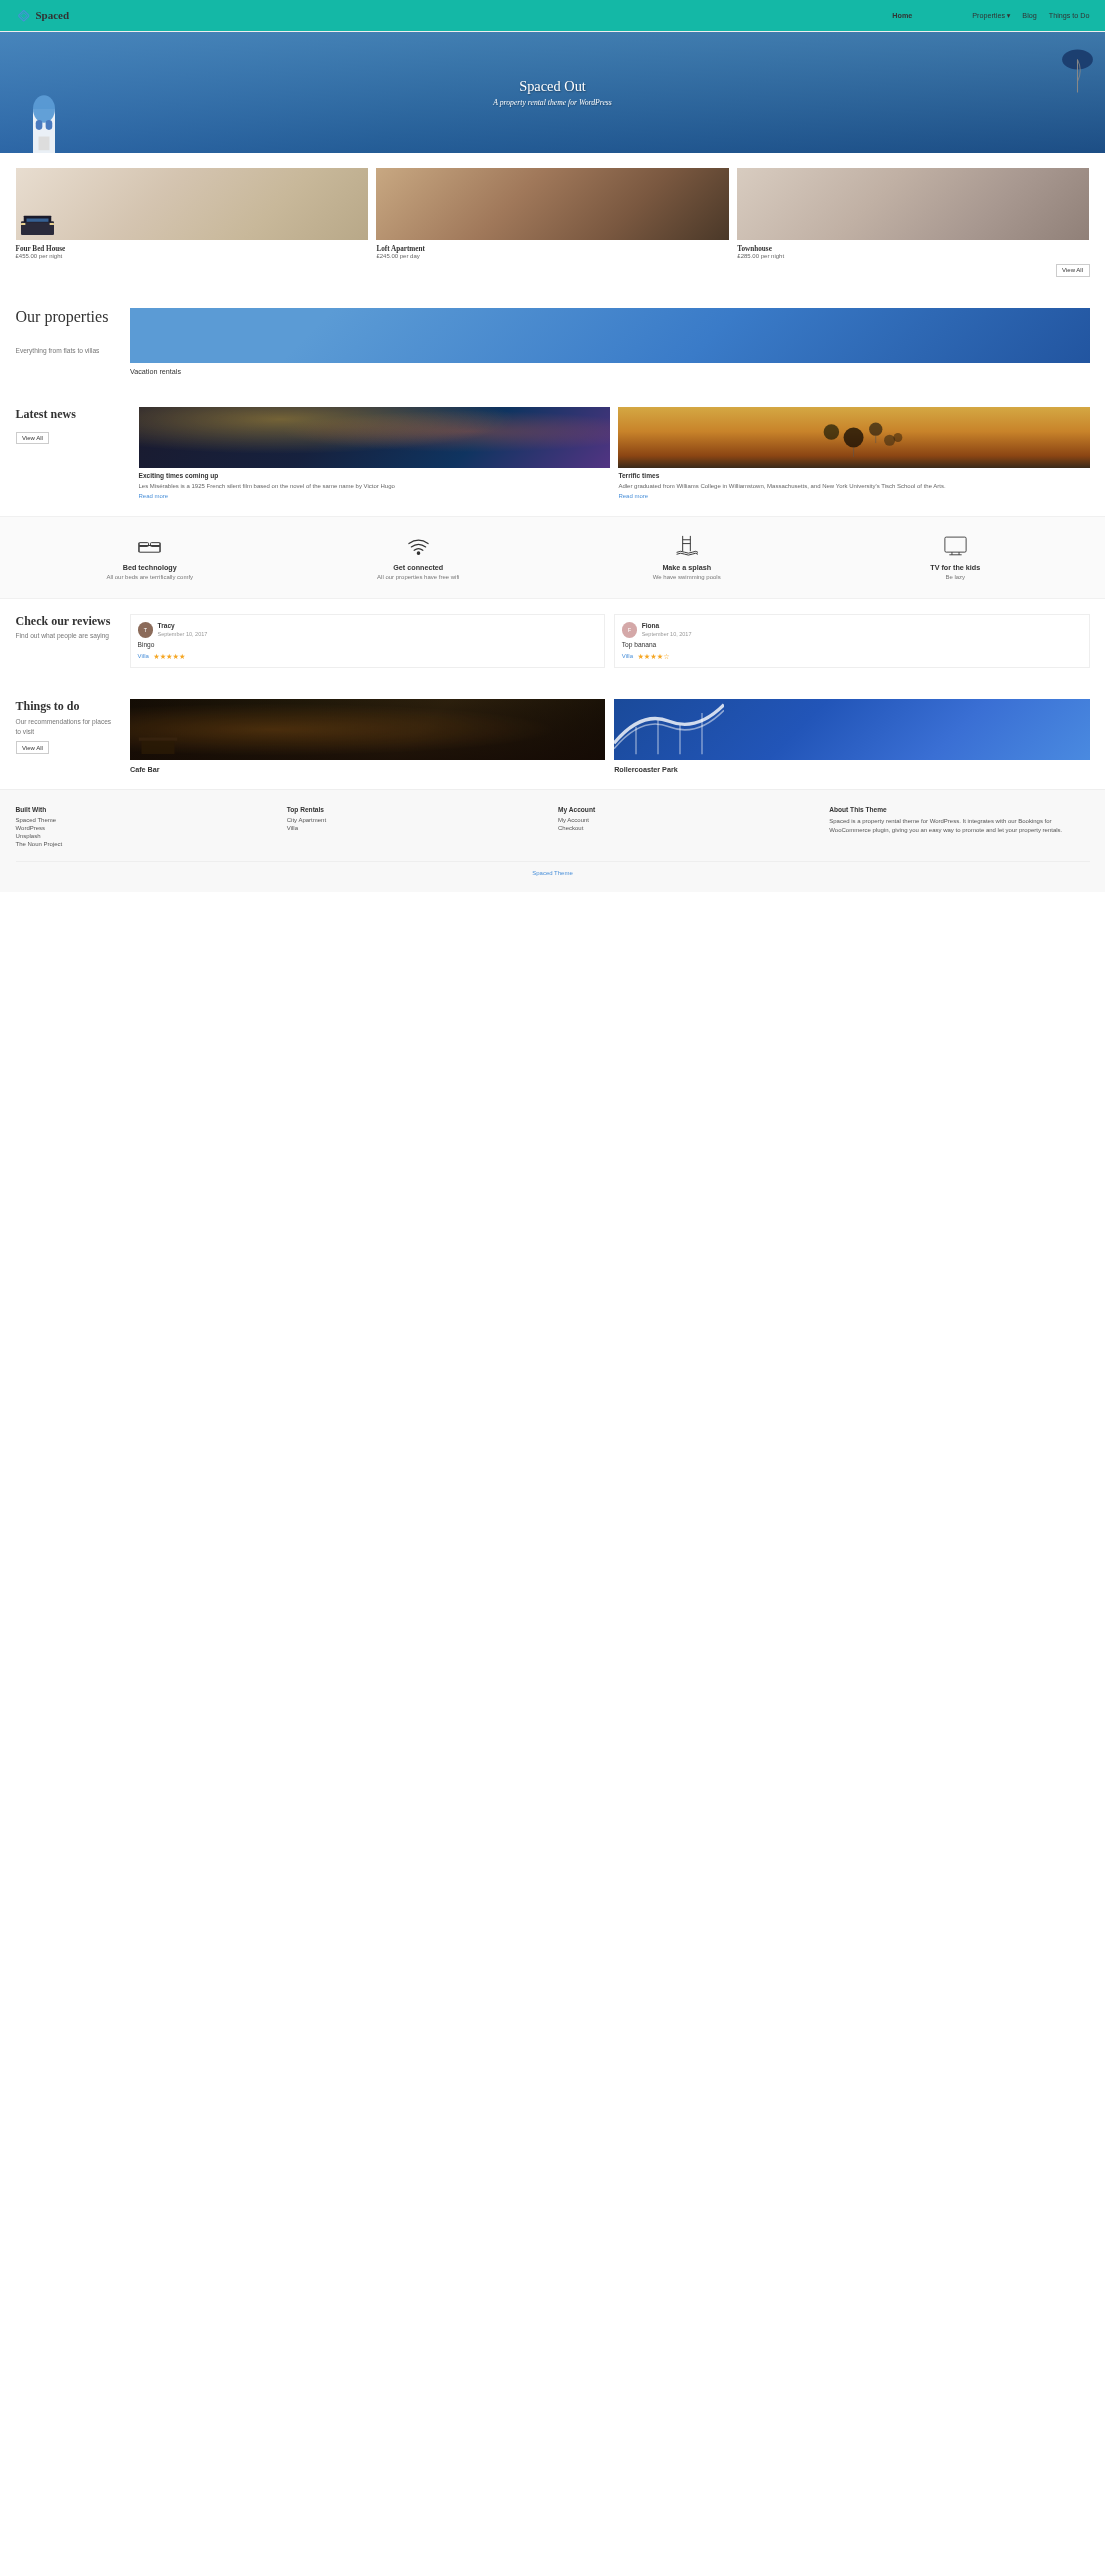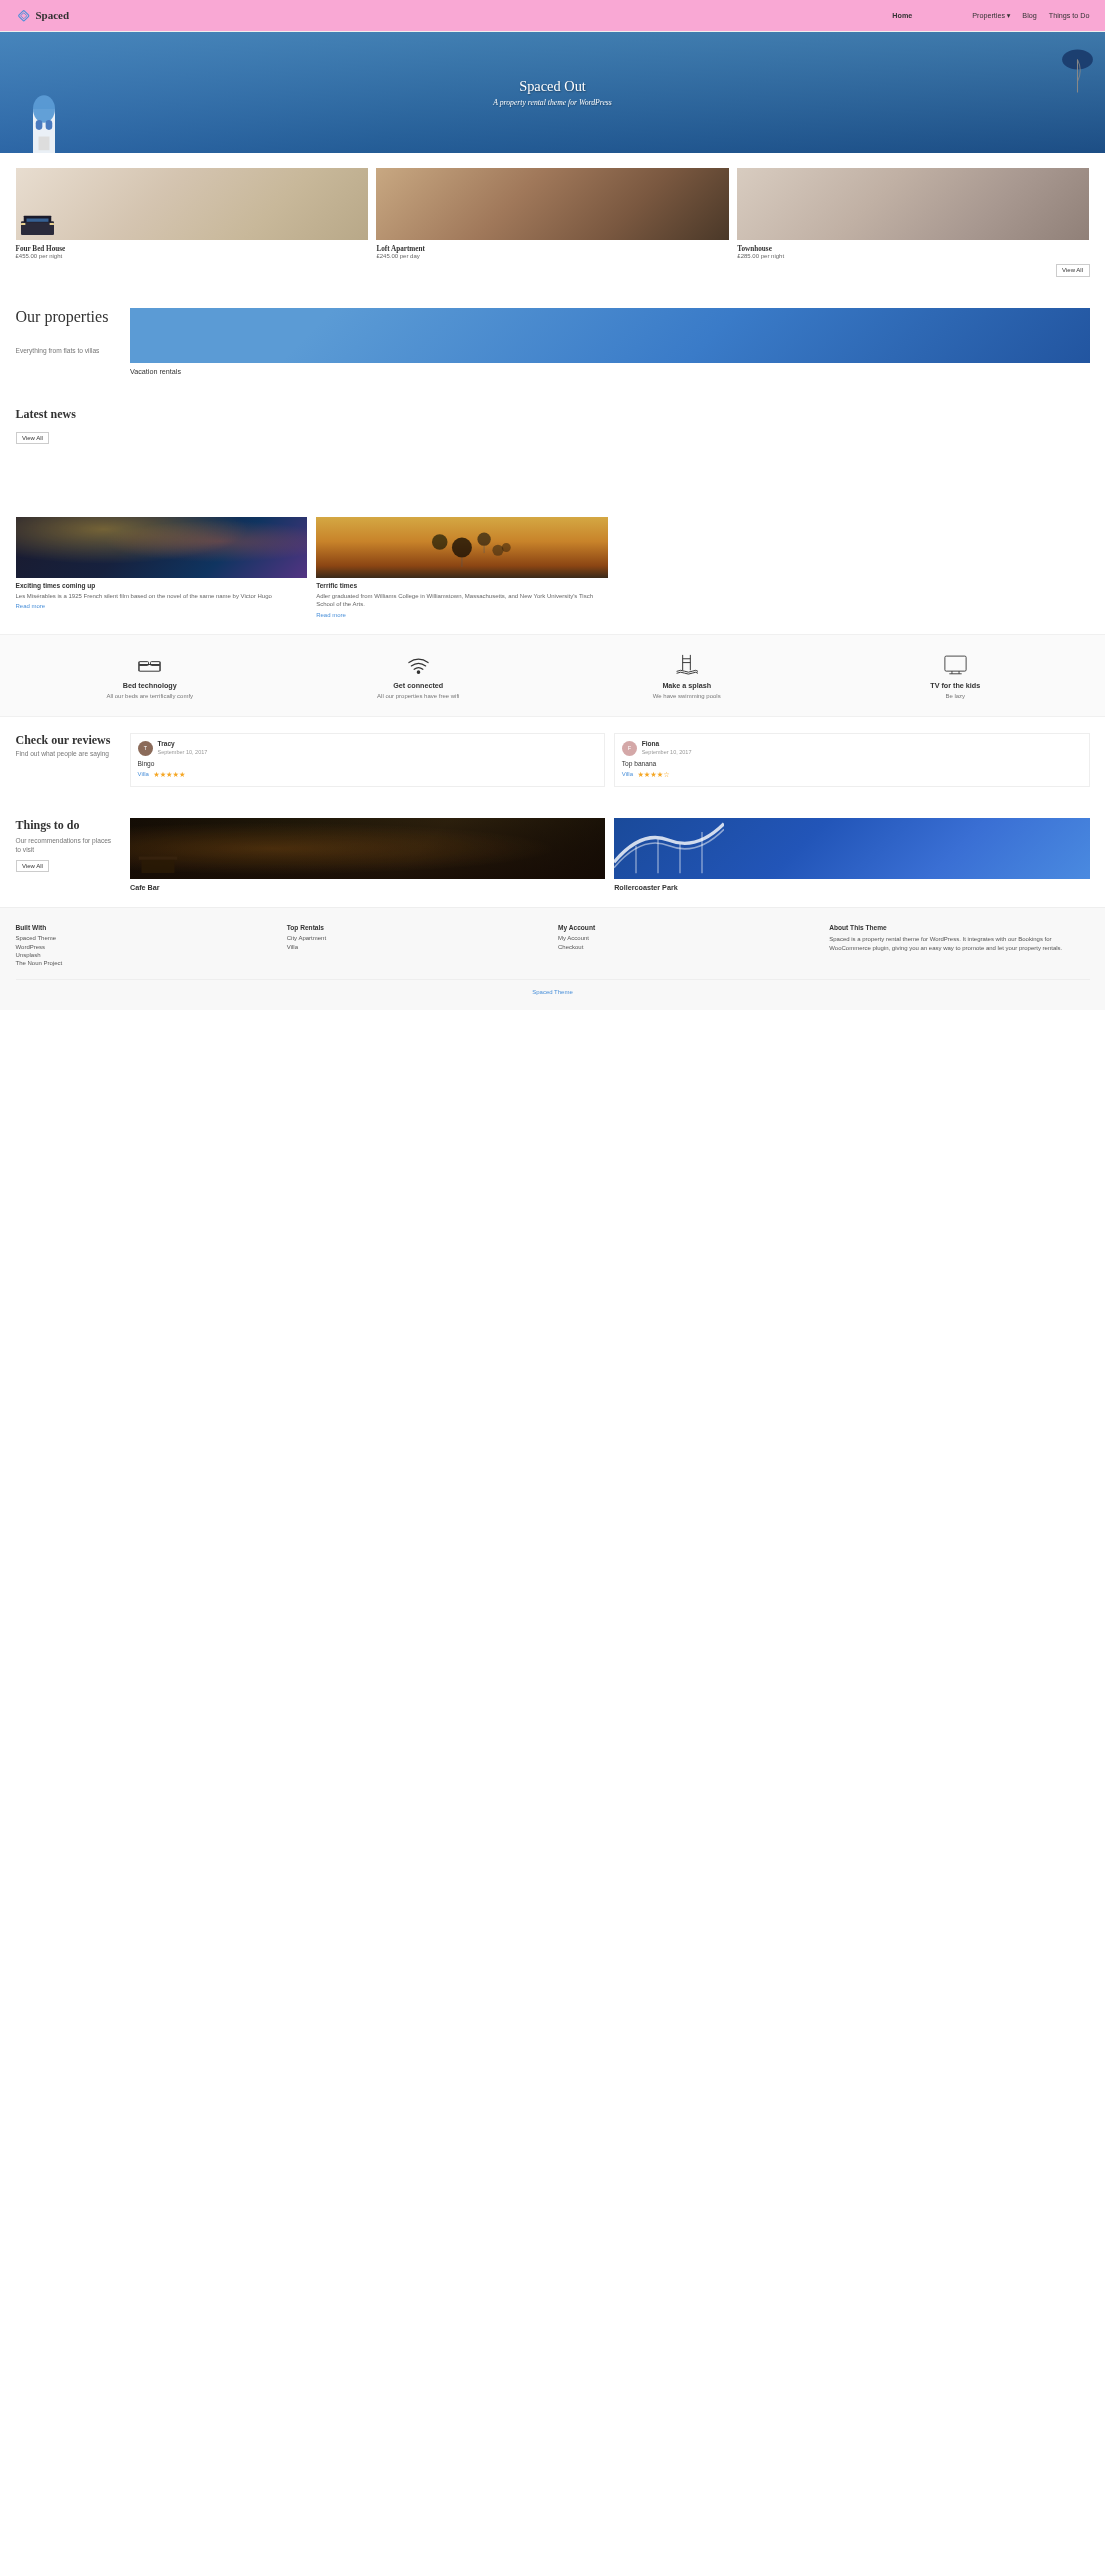--- a/index.html
+++ b/index.html
@@ -1,21 +1,21 @@
 <!DOCTYPE html>
 <html style="font-size:8.8px"><head>
   <meta charset="utf-8">
   <style>
     * { box-sizing: border-box; margin: 0; padding: 0; }
     body { font-family: 'Georgia', serif; color: #333; background: #fff; font-size: 7.7px; }
     
     
     nav {
       display: flex; align-items: center; justify-content: space-between;
-      padding: 7.7px 15.5px; border-bottom: 0.6px solid #eee; background: #f9a8d4;
+      padding: 7.7px 15.5px; border-bottom: 0.6px solid #eee; background: #14b8a6;
     }
     .nav-logo { display: flex; align-items: center; gap: 4.4px; font-size: 11px; font-weight: bold; color: #333; }
     .nav-logo svg { width: 15.5px; height: 15.5px; }
     .nav-links { display: flex; gap: 12px; font-size: 7.2px; font-family: sans-serif; }
     .nav-links a { text-decoration: none; color: #333; }
     .nav-links a.active { font-weight: bold; padding-left: 22px; }
     .nav-links .dropdown { display: flex; align-items: center; gap: 1.7px; padding-left: 48px; }
 
     
     .hero {
@@ -54,21 +54,21 @@
     .our-properties-left h2 { font-size: 16px; font-weight: normal; margin-bottom: 21px; }
     .our-properties-left p { font-size: 6.6px; color: #777; font-family: sans-serif; }
     .our-properties-right { display: flex; gap: 8.8px; flex: 1; }
     .prop-cat { flex: 1; }
     .prop-cat .img-placeholder { width: 100%; height: 55px; }
     .prop-cat h3 { font-size: 7.2px; font-family: sans-serif; margin-top: 4.4px; font-weight: normal; }
     .residential-bg { background: linear-gradient(135deg, #8b7355 0%, #6b5a3e 50%, #4a3f2f 100%); }
     .vacation-bg { background: linear-gradient(135deg, #5b9bd5 20%, #3a7bc8 60%, #2255a0 100%); }
 
     
-    .latest-news { padding: 15.5px; display: flex; gap: 11px; align-items: flex-start; flex-direction: column; }
+    .latest-news { padding: 15.5px; display: flex; gap: 24px; align-items: flex-start; }
     .news-left { flex: 0 0 99px; }
     .news-left h2 { font-size: 12px; font-weight: bold; margin-bottom: 4.4px; }
     .news-cards { display: flex; gap: 8.8px; flex: 1; }
     .news-card { flex: 1; }
     .news-card .img-placeholder { width: 100%; height: 61px; }
     .news-fireworks { background: linear-gradient(135deg, #1a1a2e 0%, #16213e 40%, #0f3460 70%, #533483 100%); }
     .news-balloons { background: linear-gradient(to bottom, #d4a843 0%, #c8832a 40%, #8b4513 80%, #3a2a1a 100%); }
     .news-card h4 { font-size: 6.6px; font-weight: bold; font-family: sans-serif; margin-top: 4.4px; }
     .news-card p { font-size: 6px; color: #666; font-family: sans-serif; line-height: 1.4; margin-top: 2.2px; }
     .read-more { font-size: 6px; color: #4a90d9; font-family: sans-serif; text-decoration: none; display: inline-flex; align-items: center; gap: 1.7px; margin-top: 3.3px; }

